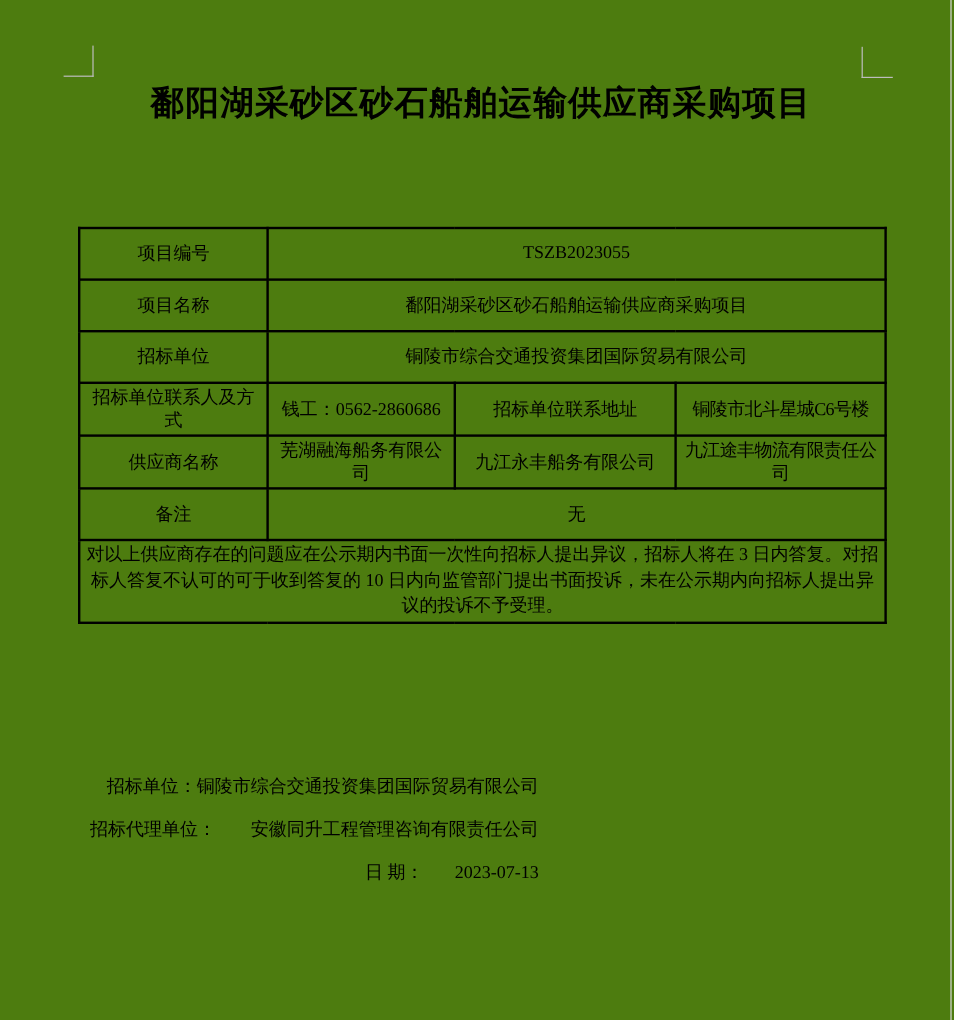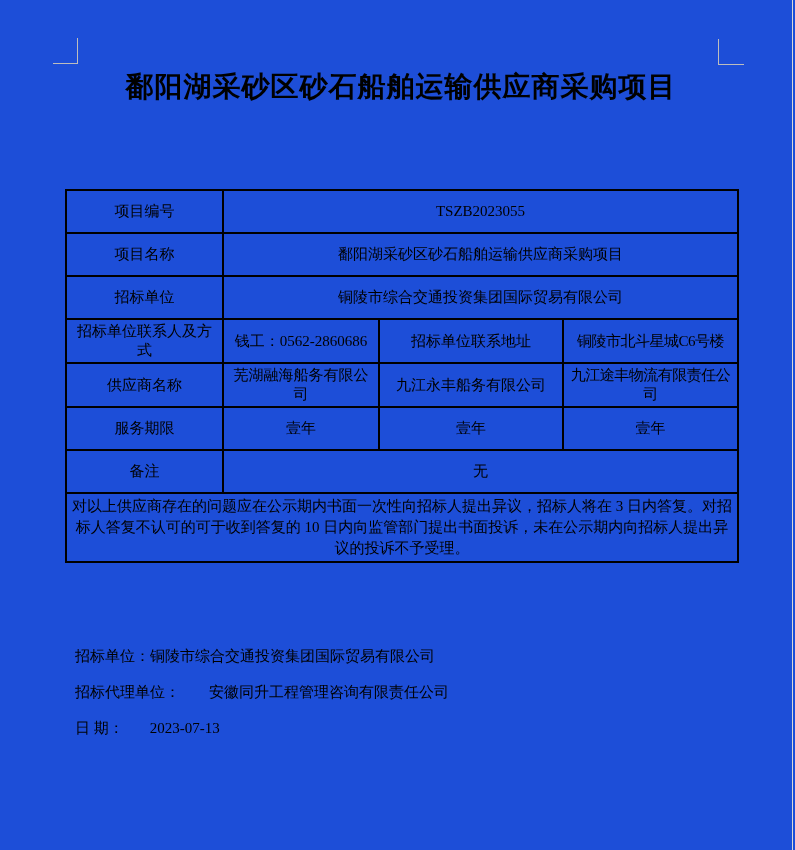--- a/index.html
+++ b/index.html
@@ -10,21 +10,21 @@
   body {
     width: 795px;
     height: 850px;
     font-family: "Liberation Serif", "DejaVu Serif", serif;
     color: #000000;
   }
   .page {
     position: relative;
     width: 795px;
     height: 850px;
-    background: #1d4ed8;
+    background: #4d7c0f;
     overflow: hidden;
   }
   
   .crop-tl {
     position: absolute;
     left: 53px; top: 38px;
     width: 24px; height: 25px;
     border-right: 1px solid #bdbdbd;
     border-bottom: 1px solid #bdbdbd;
   }
@@ -80,20 +80,21 @@
   }
   .footer {
     position: absolute;
     left: 75px; top: 646px;
     font-size: 15px;
     line-height: 20px;
   }
   .footer-line {
     margin-bottom: 16px;
     white-space: nowrap;
+    text-align: right;
   }
   .footer-line .gap-sm { margin-left: 29px; }
   .footer-line .gap-lg { margin-left: 26px; }
 </style>
 </head>
 <body>
 
 <div class="page">
 
   <div class="crop-tl"></div>
@@ -130,26 +131,20 @@
         <td>招标单位联系地址</td>
         <td class="snug">铜陵市北斗星城C6号楼</td>
       </tr>
       <tr>
         <td>供应商名称</td>
         <td>芜湖融海船务有限公司</td>
         <td>九江永丰船务有限公司</td>
         <td class="snug">九江途丰物流有限责任公司</td>
       </tr>
       <tr>
-        <td>服务期限</td>
-        <td>壹年</td>
-        <td>壹年</td>
-        <td>壹年</td>
-      </tr>
-      <tr>
         <td>备注</td>
         <td colspan="3">无</td>
       </tr>
       <tr>
         <td colspan="4" class="note-cell">对以上供应商存在的问题应在公示期内书面一次性向招标人提出异议，招标人将在 3 日内答复。对招标人答复不认可的可于收到答复的 10 日内向监管部门提出书面投诉，未在公示期内向招标人提出异议的投诉不予受理。</td>
       </tr>
     </tbody>
   </table>
 
   <div class="footer">

